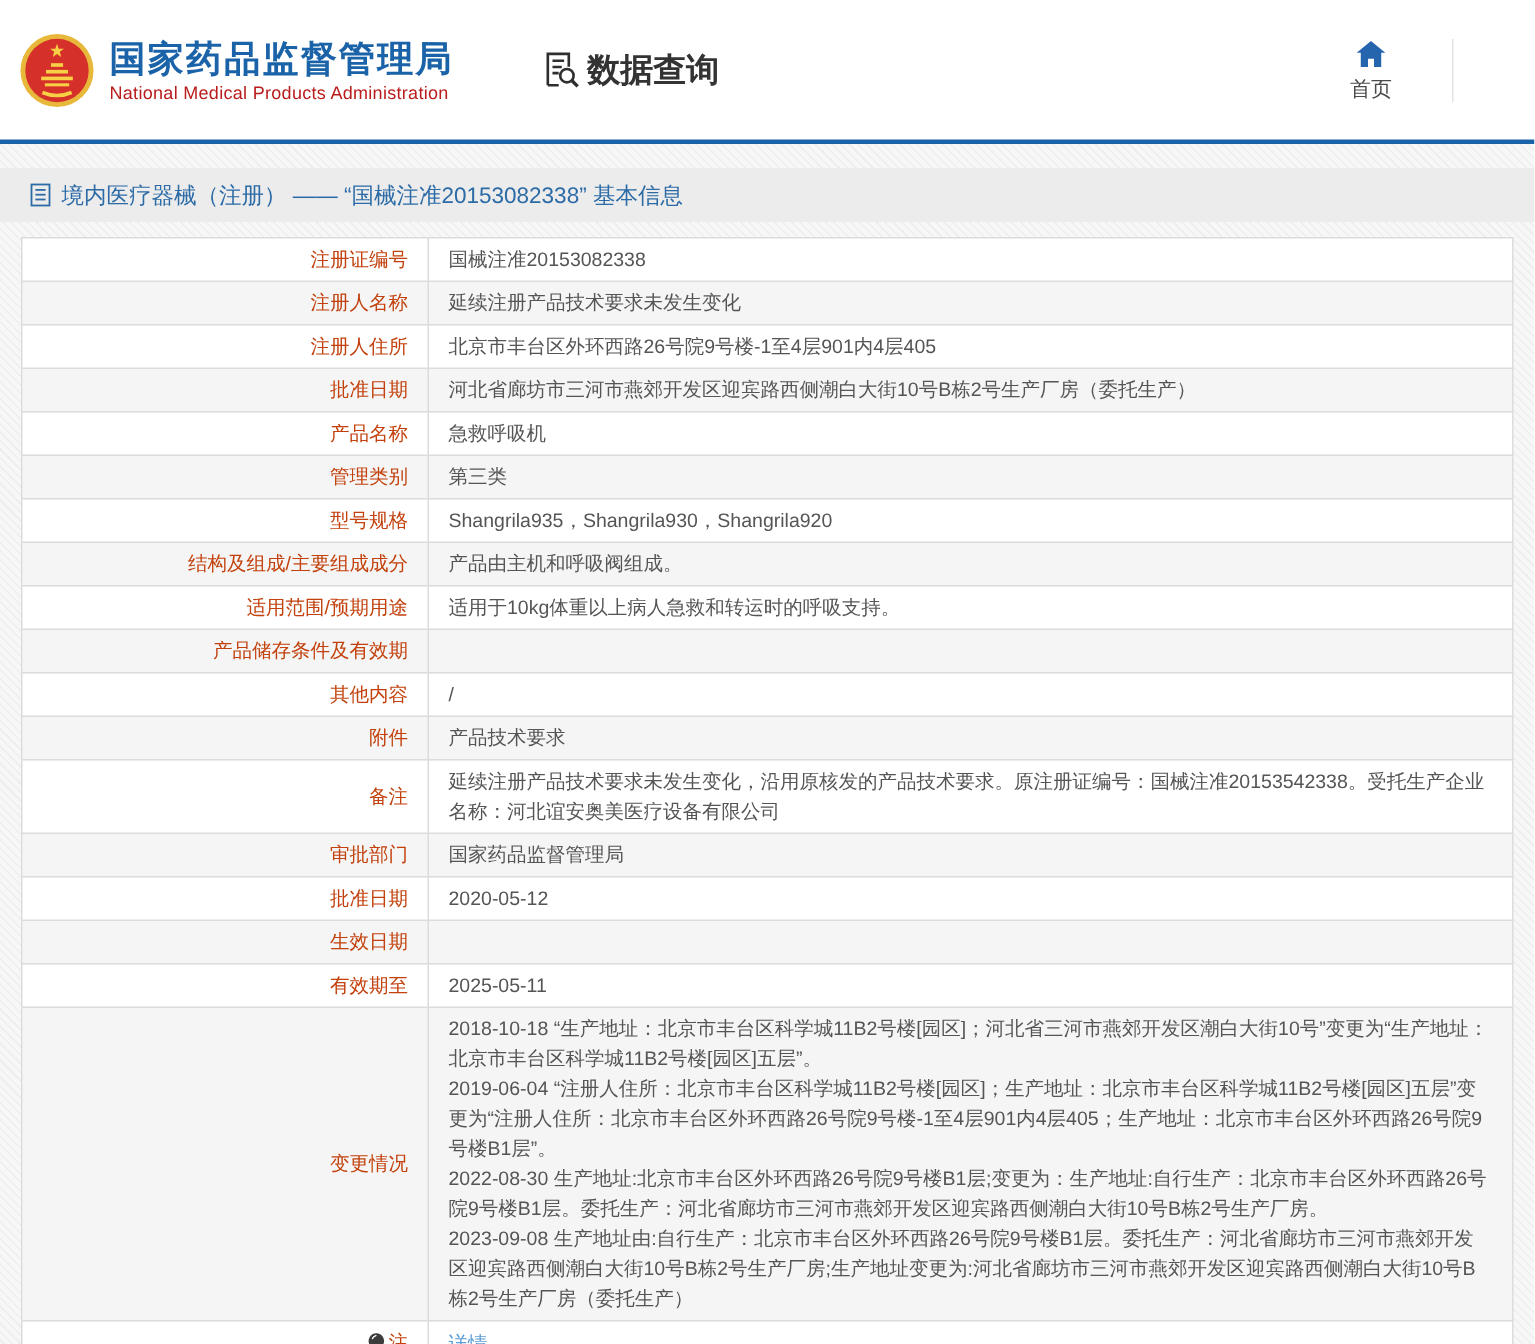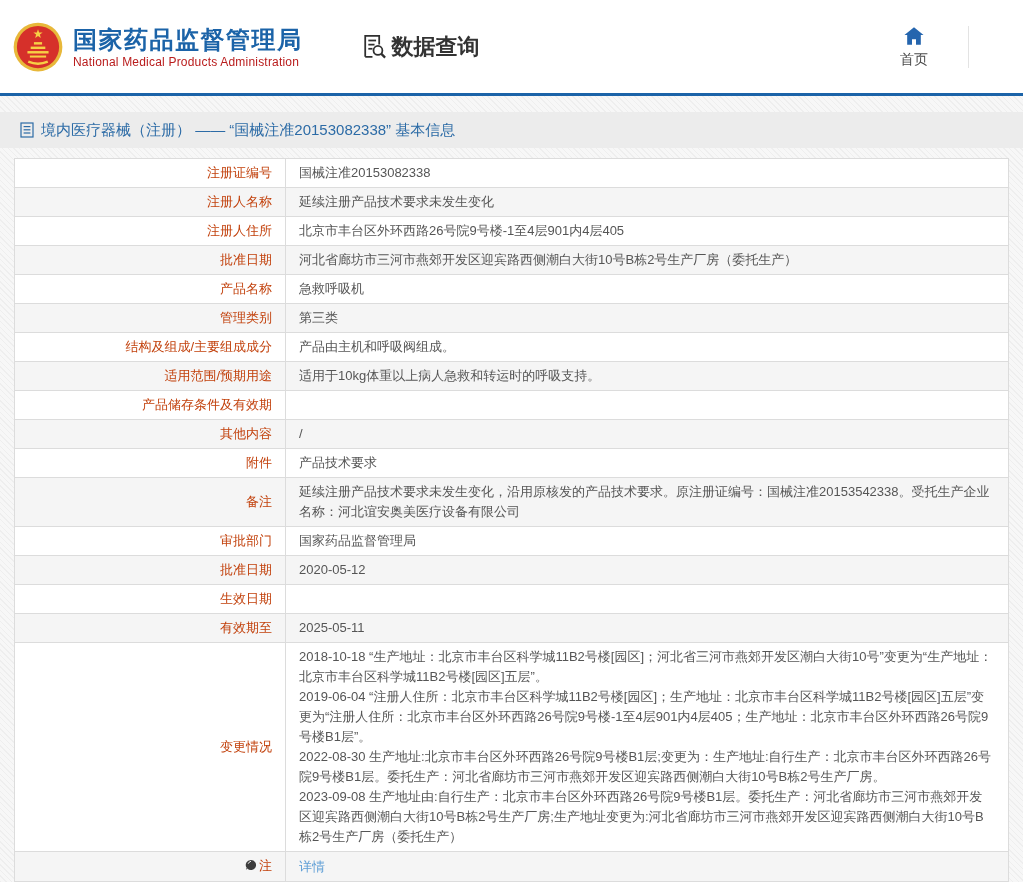--- a/index.html
+++ b/index.html
@@ -163,20 +163,24 @@
             </tr>
             <tr>
               <td class="cell-label">产品名称</td>
               <td class="cell-value">急救呼吸机</td>
             </tr>
             <tr>
               <td class="cell-label">管理类别</td>
               <td class="cell-value">第三类</td>
             </tr>
             <tr>
+              <td class="cell-label">型号规格</td>
+              <td class="cell-value">Shangrila935，Shangrila930，Shangrila920</td>
+            </tr>
+            <tr>
               <td class="cell-label">结构及组成/主要组成成分</td>
               <td class="cell-value">产品由主机和呼吸阀组成。</td>
             </tr>
             <tr>
               <td class="cell-label">适用范围/预期用途</td>
               <td class="cell-value">适用于10kg体重以上病人急救和转运时的呼吸支持。</td>
             </tr>
             <tr>
               <td class="cell-label">产品储存条件及有效期</td>
               <td class="cell-value"></td>

